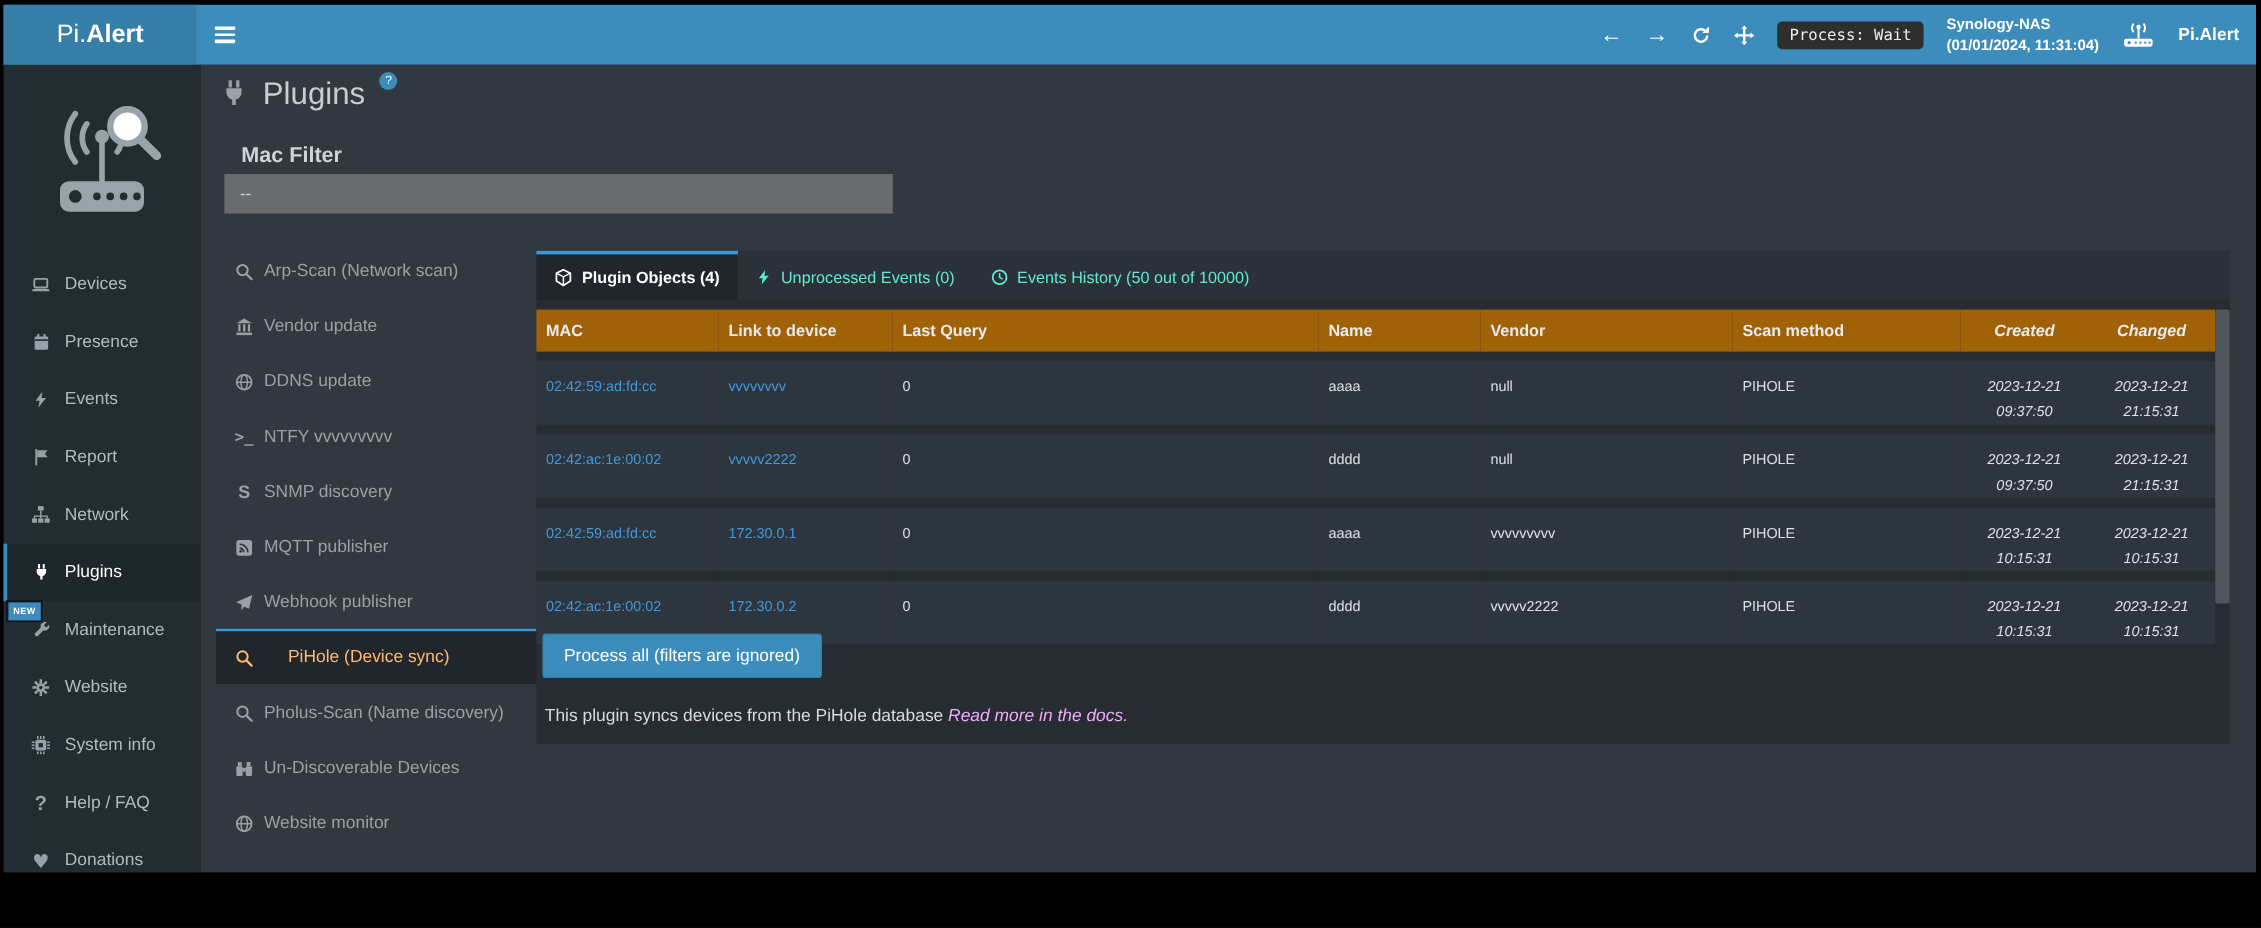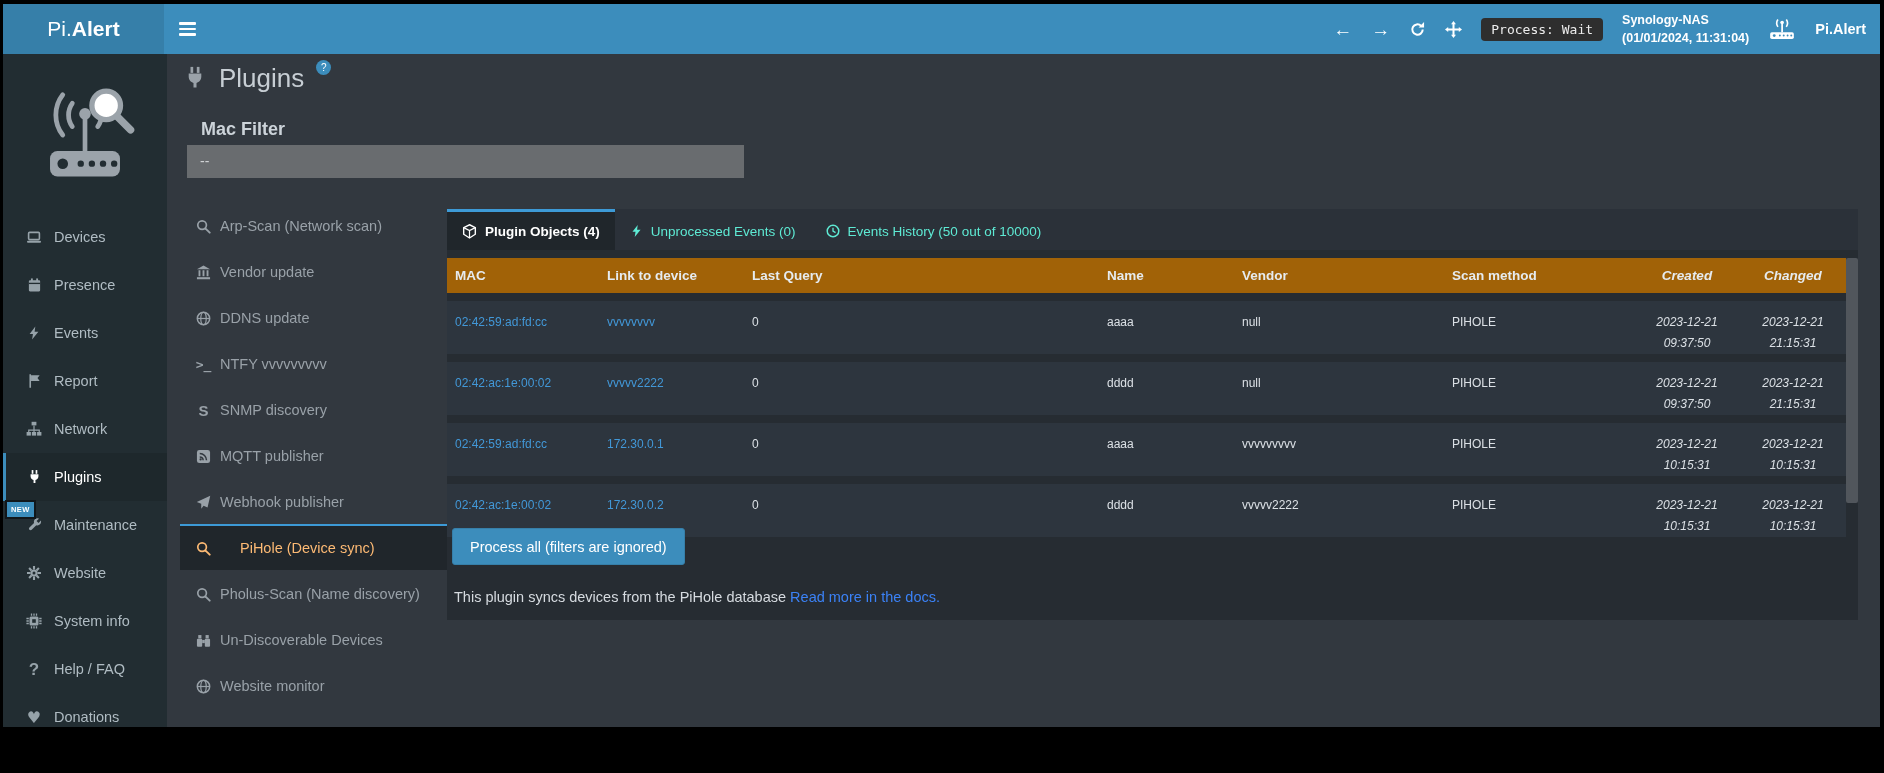--- a/index.html
+++ b/index.html
@@ -60,21 +60,21 @@
   table.objects th{background:#a16207;color:#e6ebef;font-size:13.5px;font-weight:700;text-align:left;
     height:35px;padding:0 8px;box-sizing:border-box;}
   table.objects td{background:#2d353e;color:#dbe0e5;font-size:12px;vertical-align:top;
     height:44px;padding:11px 8px 0 8px;box-sizing:border-box;line-height:21px;overflow:hidden;}
   table.objects th.c,table.objects td.c{text-align:center;padding-left:2px;padding-right:2px;font-style:italic;}
   table.objects a{color:#4298d8;text-decoration:none;cursor:pointer;}
   .table-scrollbar{position:absolute;right:0;top:8px;width:12px;height:245px;background:#51565c;border-radius:2px;cursor:grab;}
   .delete-btn{position:absolute;left:5px;top:278px;height:37px;background:#3c8dbc;border:1px solid #367fa9;
     border-radius:3px;color:#fff;font-size:14.5px;font-family:inherit;padding:0 17px;cursor:pointer;}
   .plugin-desc{position:absolute;left:7px;top:339px;font-size:14.5px;color:#d6dbe0;}
-  .plugin-desc a{color:#3b82f6;text-decoration:none;cursor:pointer;}
+  .plugin-desc a{color:#f0abfc;text-decoration:none;cursor:pointer;font-style:italic;}
   svg{display:block;}
 </style>
 </head>
 <body>
 
 <div class="app">
 
   <header class="topbar">
     <div class="brand">
       <span class="thin">Pi.</span>

